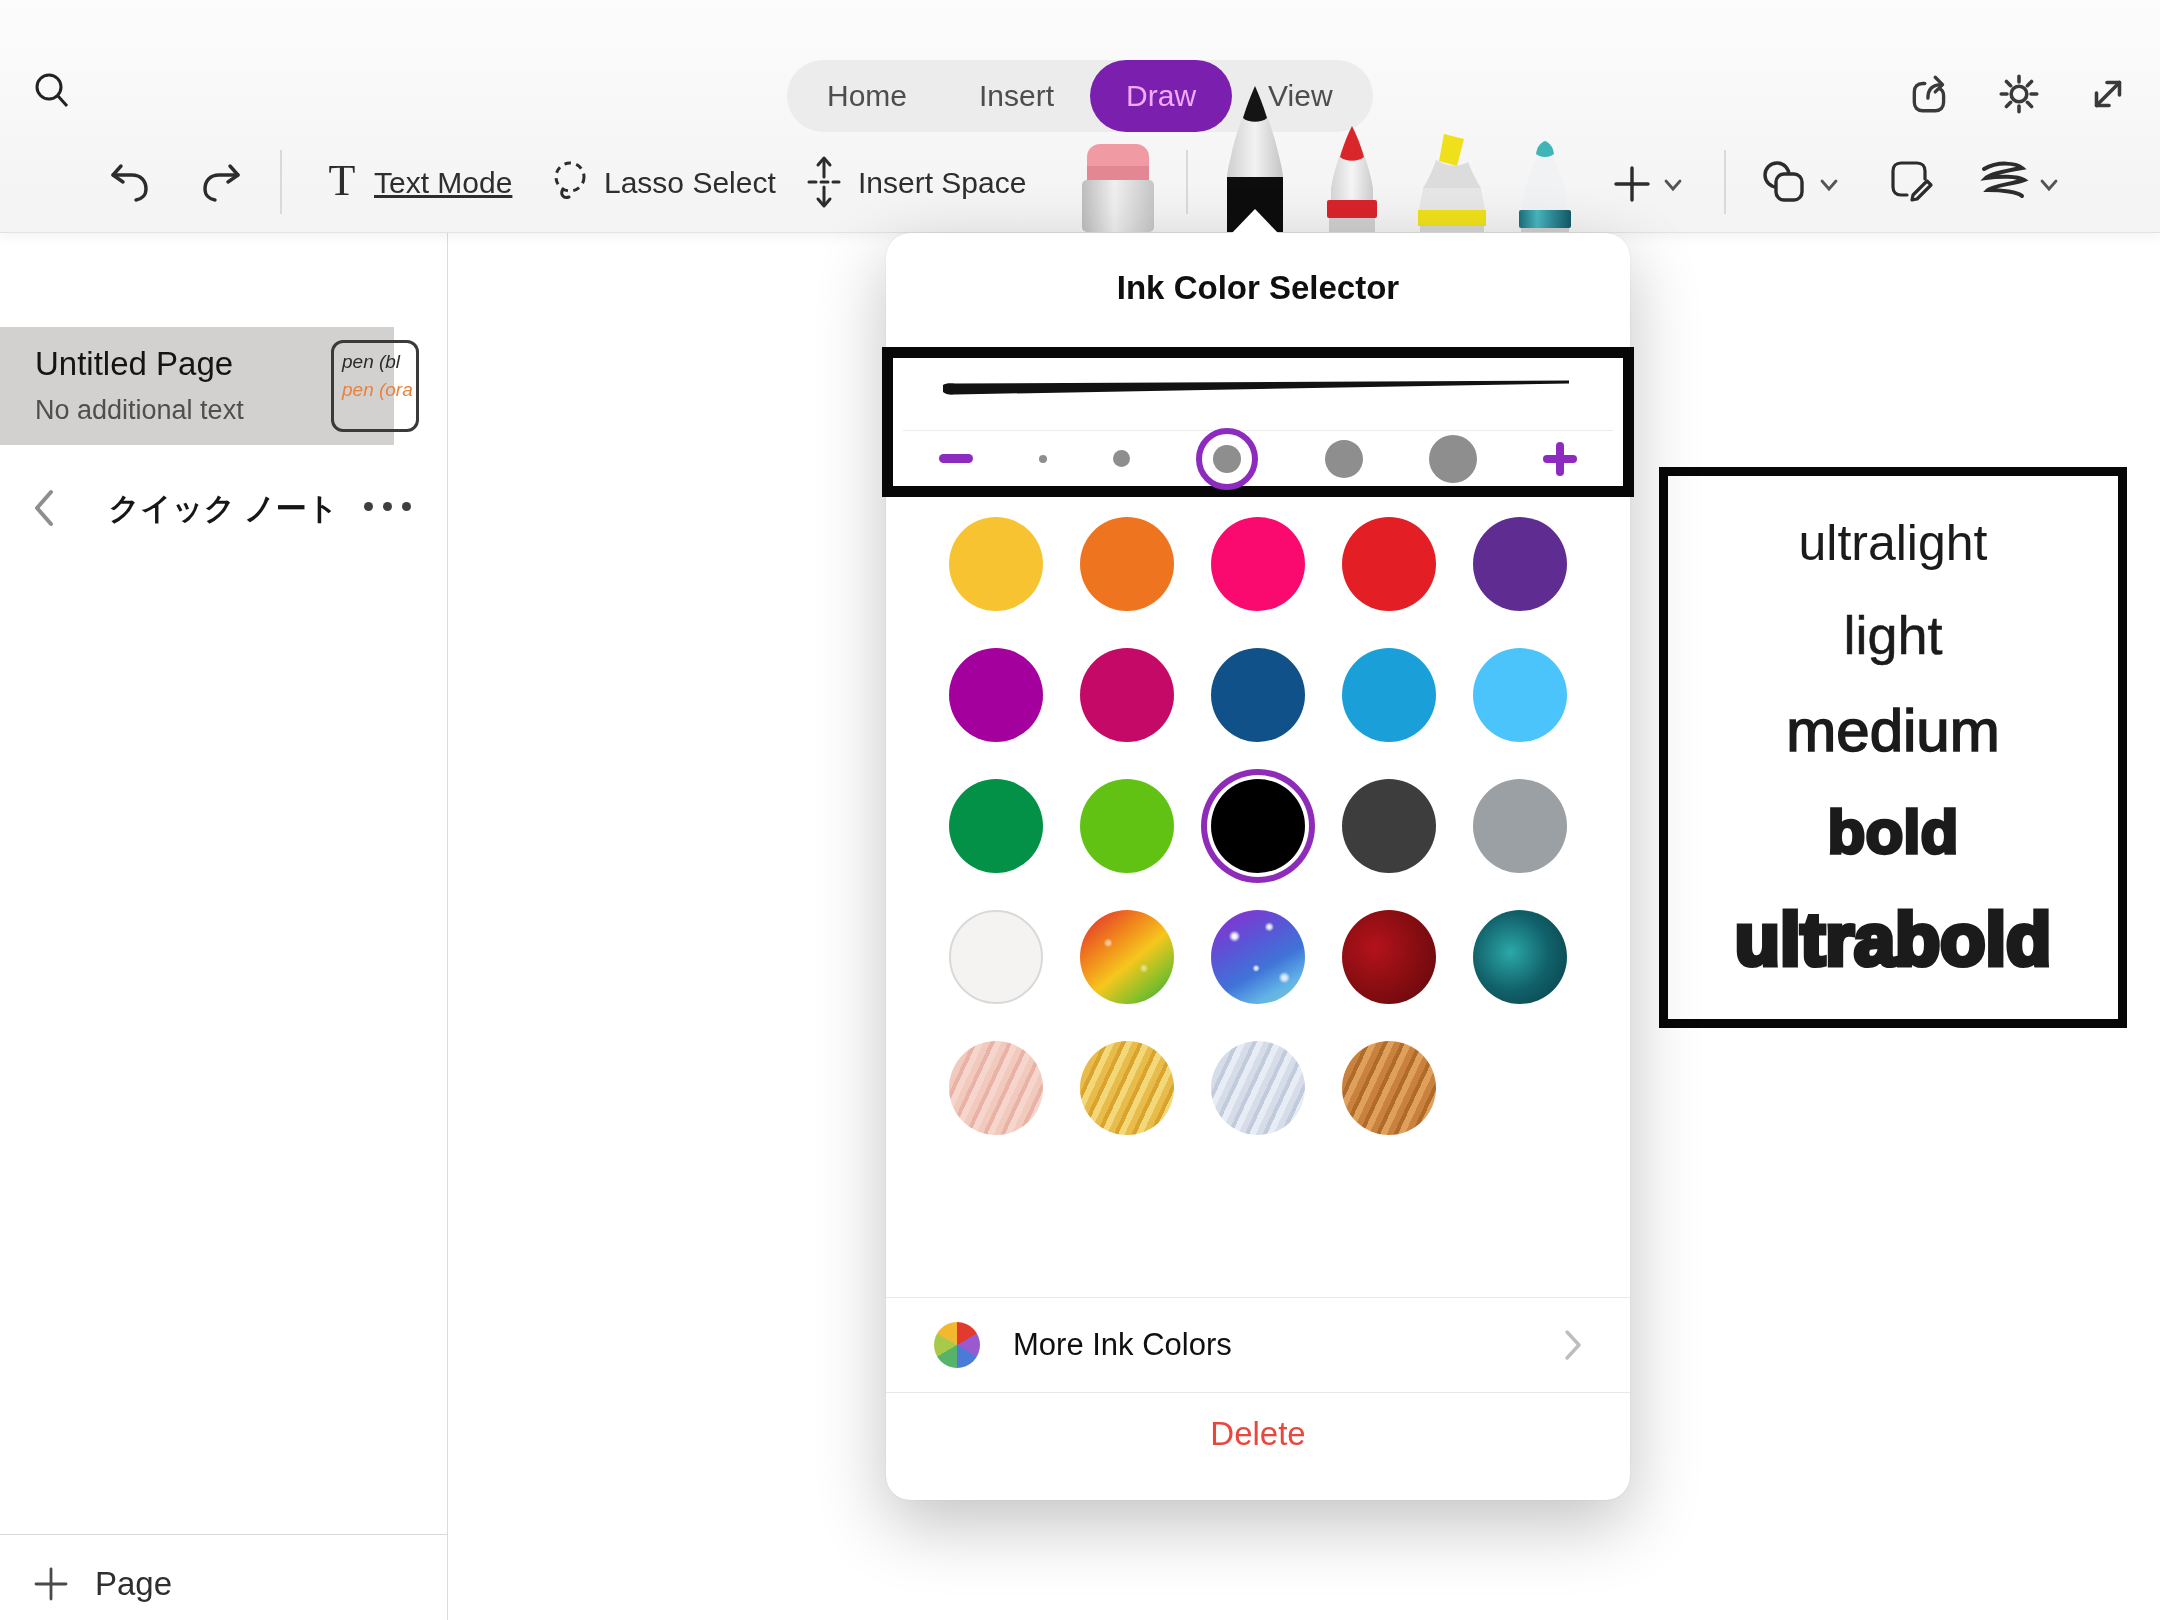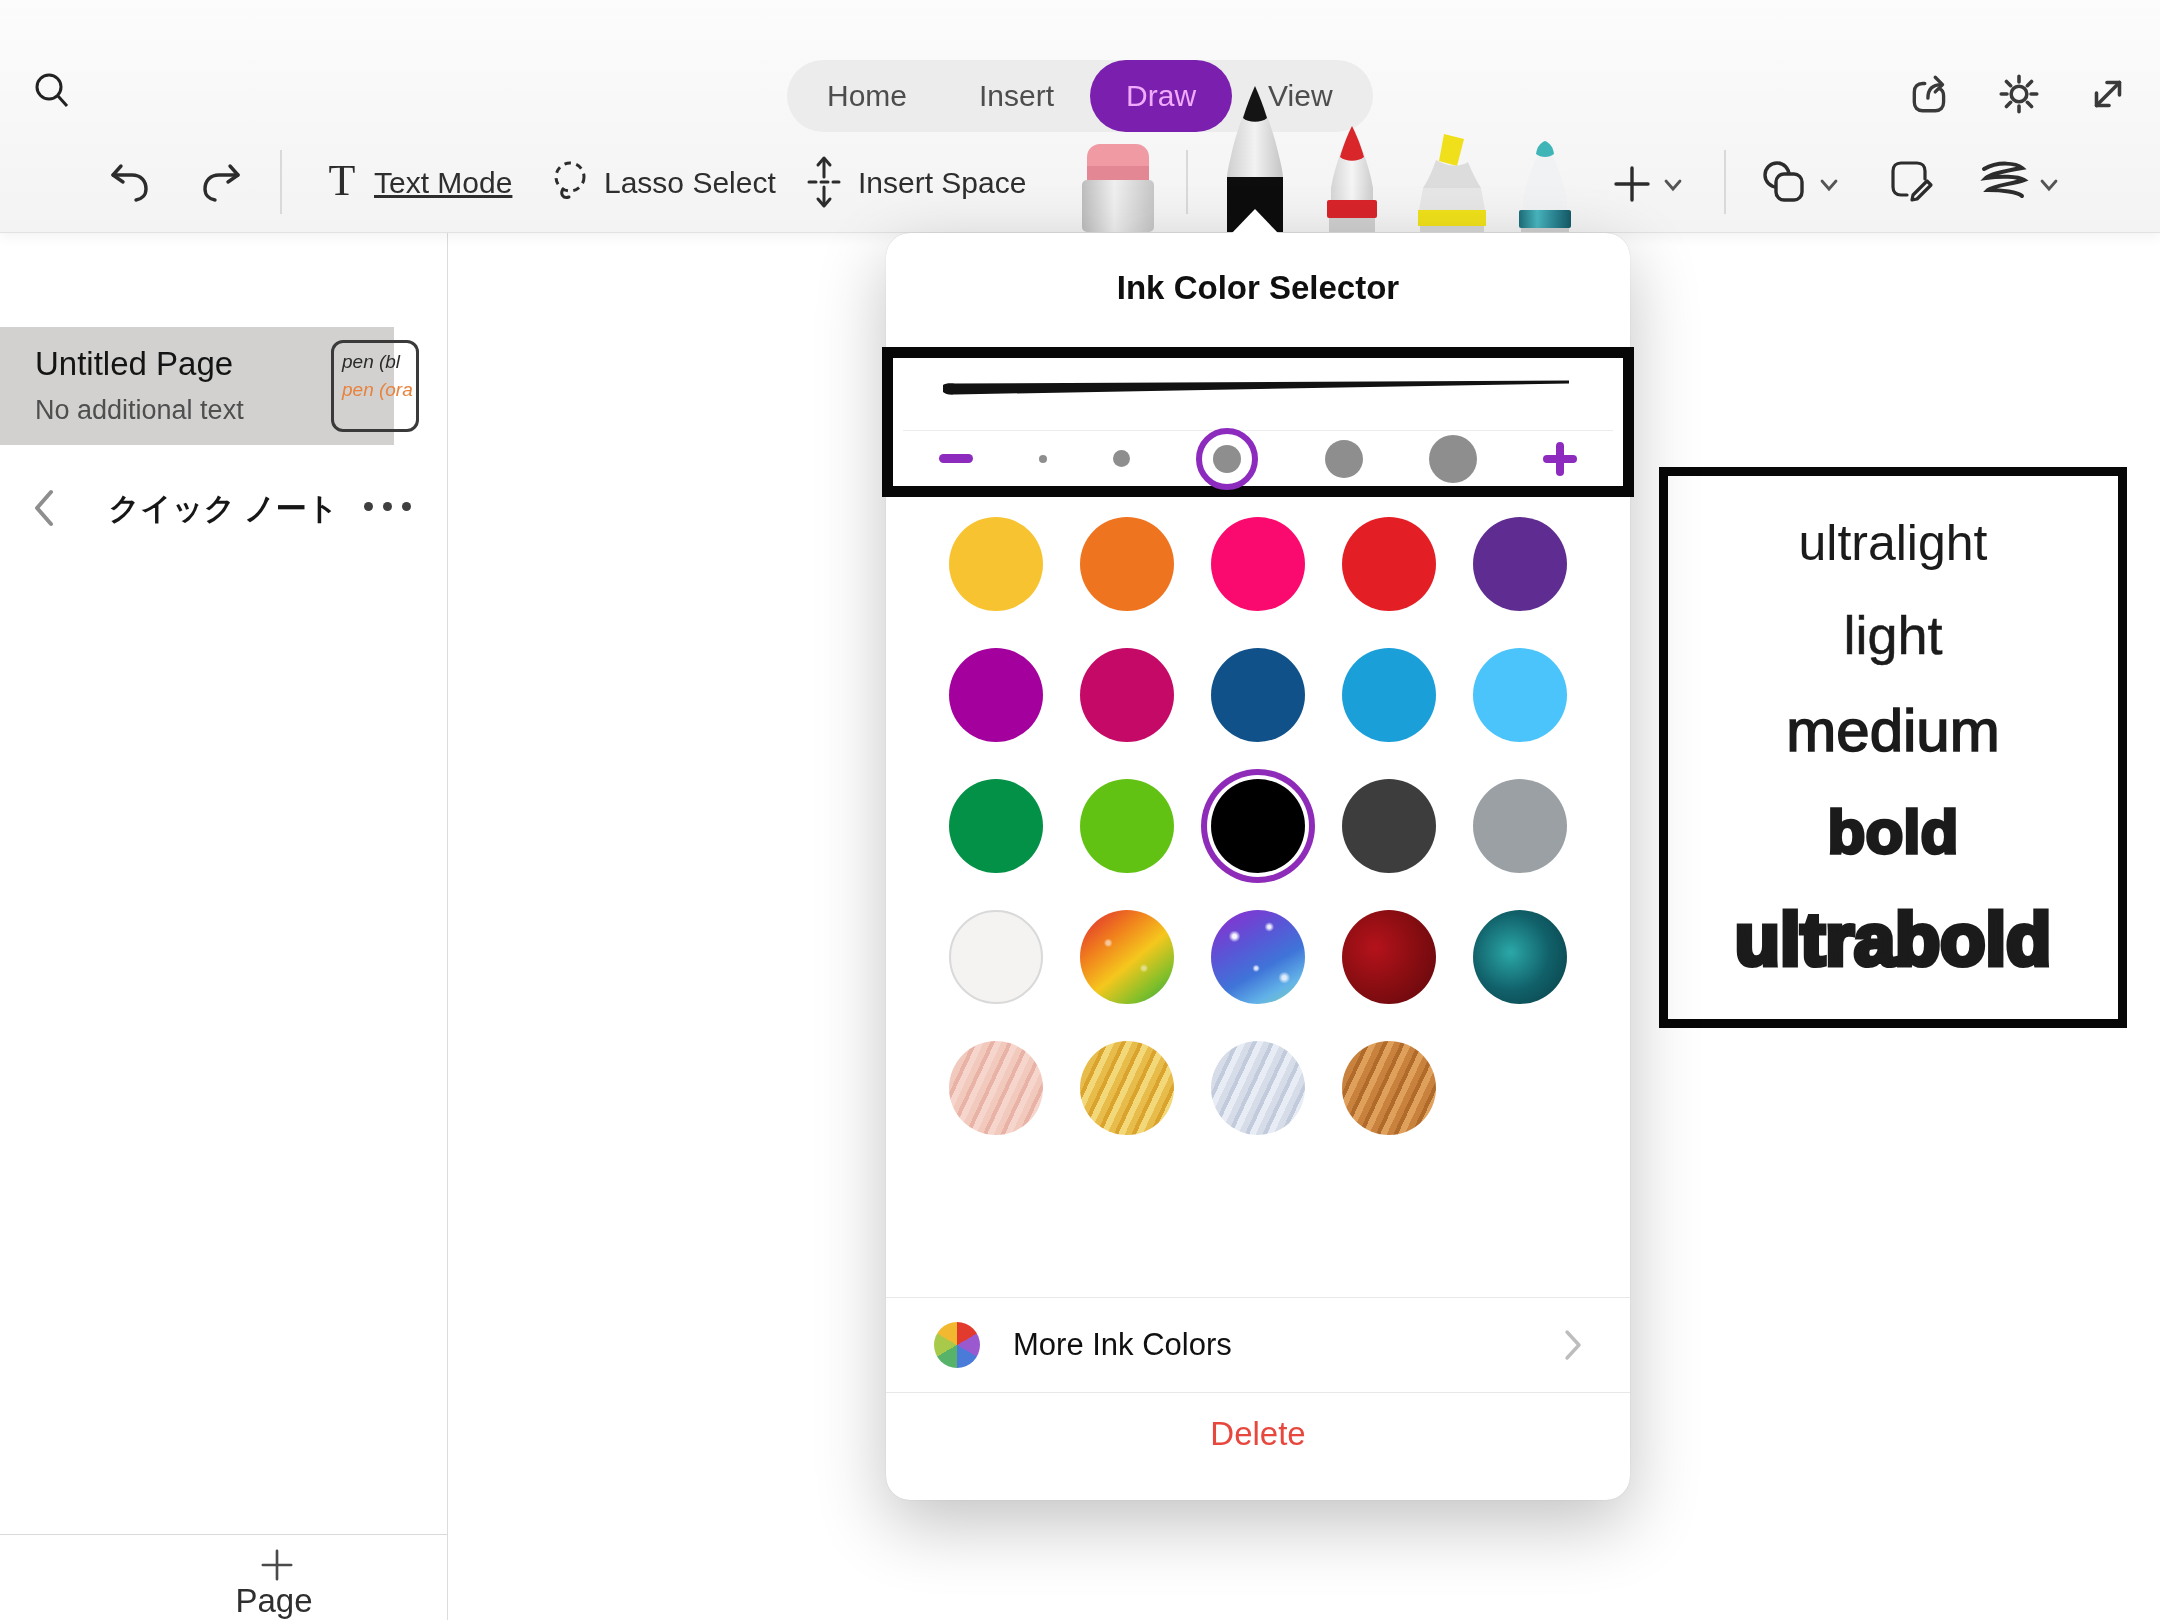--- a/index.html
+++ b/index.html
@@ -32,22 +32,22 @@
     font-weight:600; color:#161616; }
   .sb-dots { position:absolute; right:36px; top:270px; display:flex; gap:10px; cursor:pointer; }
   .sb-dots i { width:9px; height:9px; border-radius:50%; background:#3f3f3f; }
   .page-row { position:absolute; left:0; top:95px; width:394px; height:118px; background:#d2d1d0; cursor:pointer; }
   .page-title { position:absolute; left:35px; top:18px; font-size:33px; color:#141414; }
   .page-sub { position:absolute; left:35px; top:68px; font-size:27px; color:#4f4f4f; }
   .thumb { position:absolute; left:331px; top:13px; width:88px; height:92px; border:3px solid #3a3a3a;
     border-radius:12px; overflow:hidden; }
   .thumb span { position:absolute; left:8px; white-space:nowrap; font-size:19px; font-style:italic; }
   .sb-footer-div { position:absolute; left:0; top:1302px; width:448px; height:1px; background:#dadada; }
-  .add-page { position:absolute; left:13px; top:1316px; width:496px; height:72px; display:flex;
-    align-items:center; cursor:pointer;flex-direction:column; }
+  .add-page { position:absolute; left:1px; top:1316px; width:496px; height:72px; display:flex;
+    align-items:center; cursor:pointer; }
   .add-page .lbl { font-size:33px; color:#2f2f2f; margin-left:26px; }
 
   
   .popup { position:absolute; left:886px; top:233px; width:744px; height:1267px; background:#fff;
     border-radius:24px; box-shadow:0 24px 70px rgba(0,0,0,.24), 0 0 1px rgba(0,0,0,.2); z-index:20; }
   .popup .arrow { position:absolute; left:345px; top:-24px; width:0; height:0;
     border-left:24px solid transparent; border-right:24px solid transparent; border-bottom:25px solid #fff; }
   .popup-title { position:absolute; left:0; right:0; top:36px; text-align:center; font-size:33px;
     font-weight:700; color:#0f0f0f; }
 

